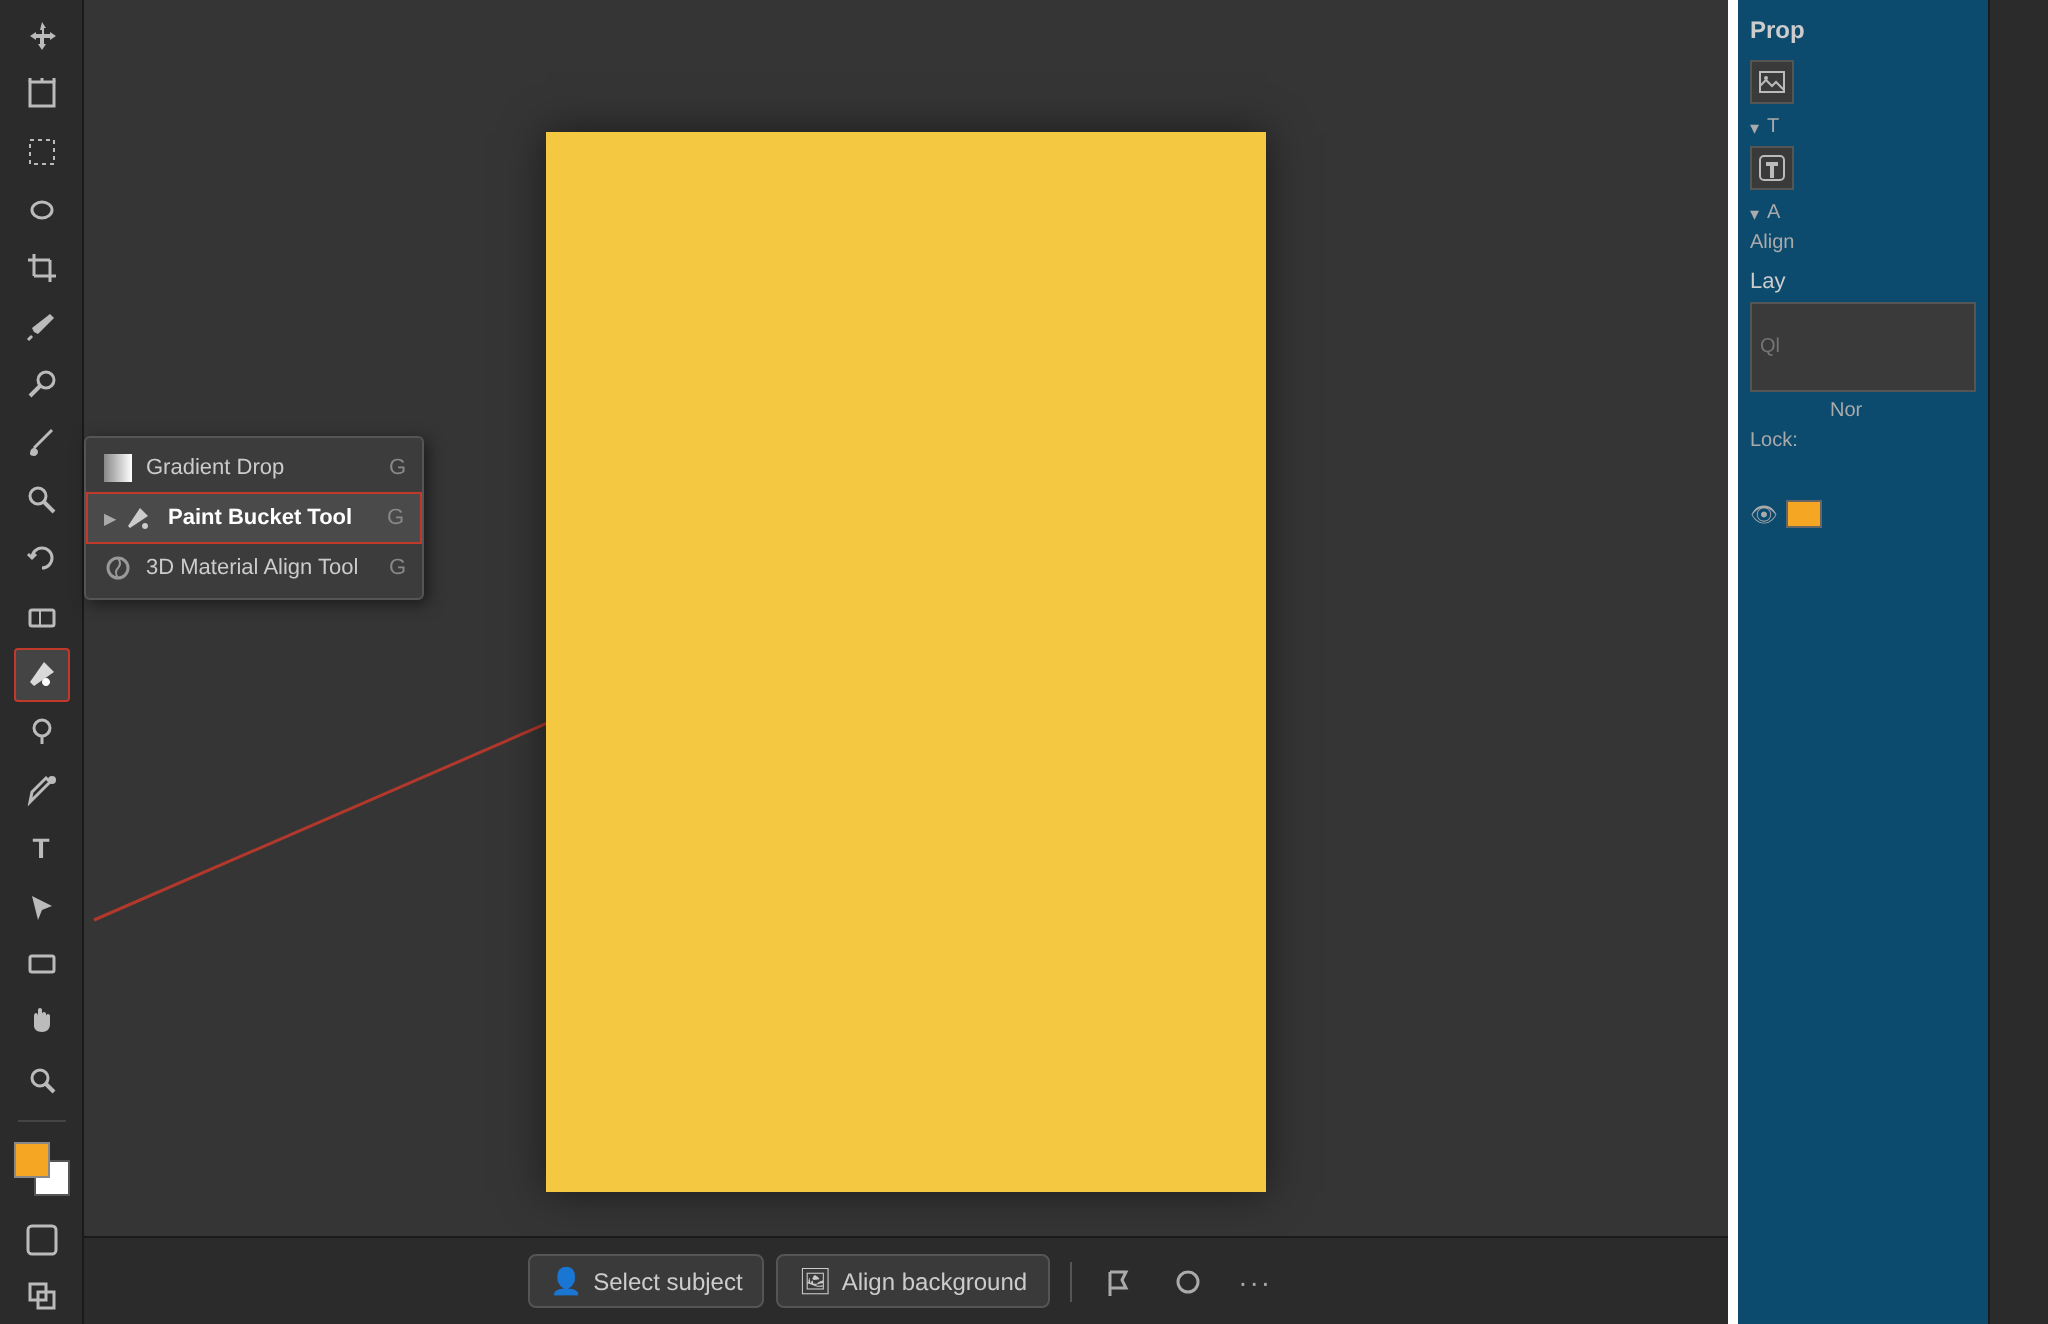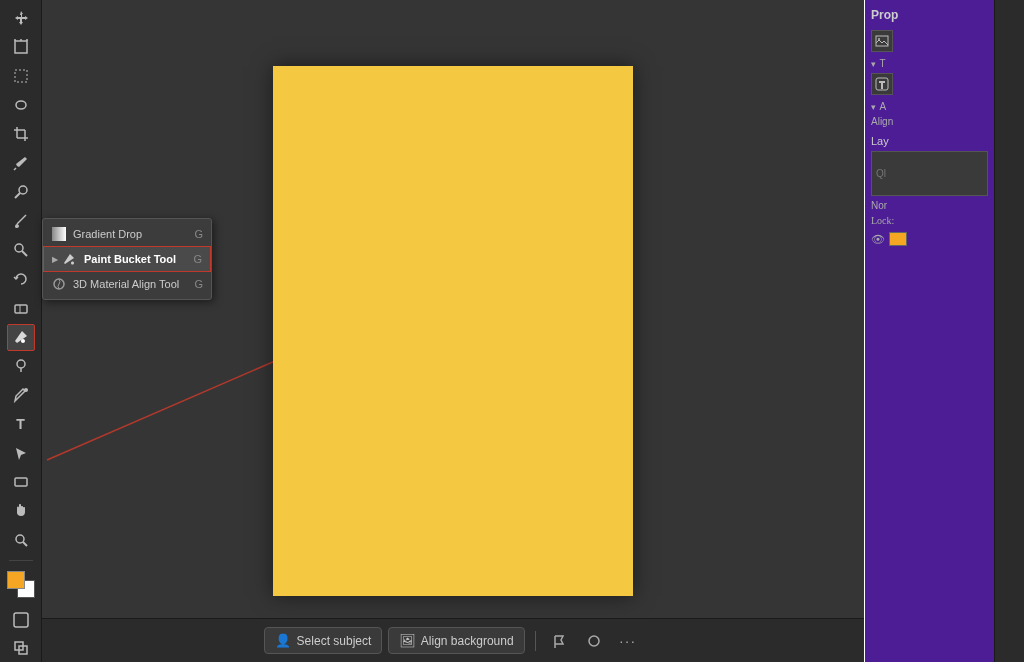--- a/index.html
+++ b/index.html
@@ -86,22 +86,22 @@
       border-left: 1px solid #1a1a1a;
     }
 
     
     .props-panel {
       position: absolute;
       right: 30px;
       top: 0;
       width: 130px;
       height: 662px;
-      background: #4c1d95;
-      border-left: 1px solid #ffffff;
+      background: #0c4a6e;
+      border-left: 5px solid #ffffff;
       padding: 8px 6px;
       font-size: 11px;
       color: #aaa;
     }
     .props-title {
       font-size: 12px;
       color: #ccc;
       margin-bottom: 8px;
       font-weight: bold;
     }
@@ -147,26 +147,26 @@
       border: 1px solid #555;
       color: #aaa;
       font-size: 10px;
       padding: 16px 4px;
       margin-bottom: 4px;
     }
     .layers-mode {
       font-size: 10px;
       color: #aaa;
       margin-bottom: 4px;
+      margin-left: 40px;
     }
     .layers-lock {
       font-size: 10px;
       color: #aaa;
-      margin-bottom: 6px;
-      font-family: Liberation Serif, serif;
+      margin-bottom: 24px;
     }
     .layer-item {
       display: flex;
       align-items: center;
       gap: 4px;
       font-size: 10px;
       color: #bbb;
     }
     .layer-eye {
       font-size: 11px;

